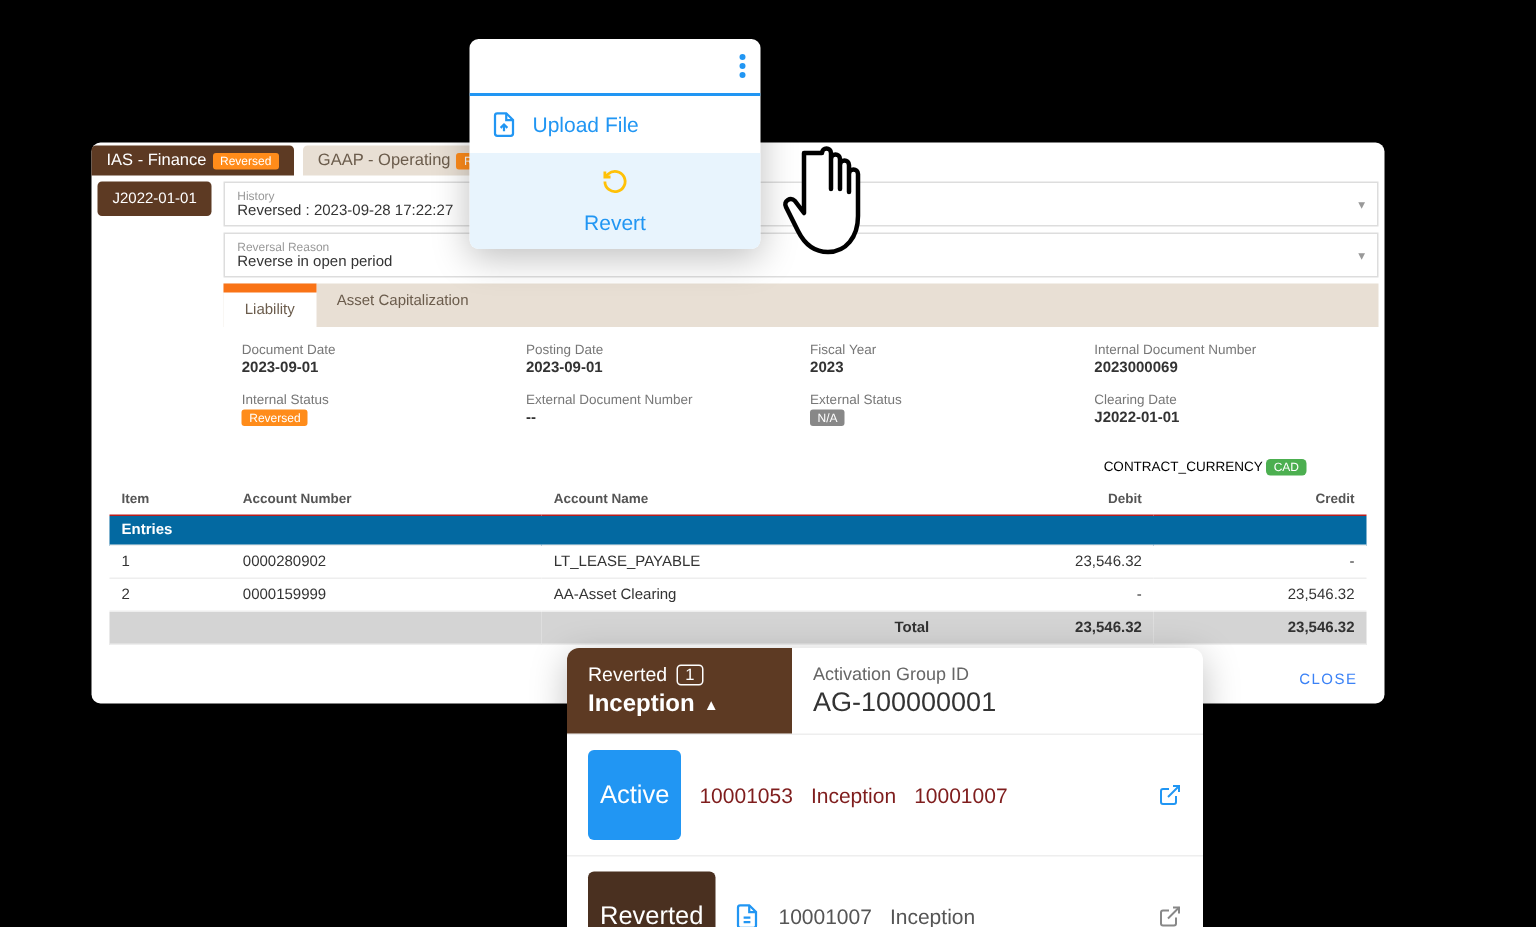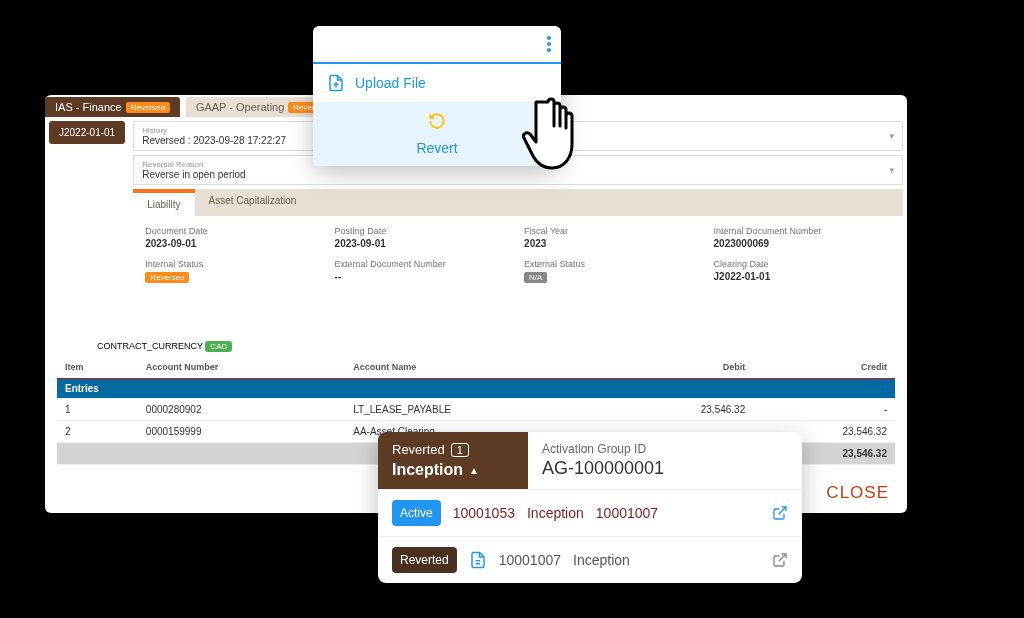--- a/index.html
+++ b/index.html
@@ -1,61 +1,61 @@
 <!DOCTYPE html>
 <html><head>
 <meta charset="utf-8">
 <style>
   * { box-sizing: border-box; margin: 0; padding: 0; }
   body { font-family: Arial, sans-serif; background: #000; width: 1024px; height: 618px; position: relative; overflow: hidden; font-size: 10px; }
   
-  .modal { position: absolute; left: 45px; top: 95px; width: 862px; background: #fff; border-radius: 6px; box-shadow: 0 4px 20px rgba(0,0,0,0.3); }
+  .modal { position: absolute; left: 61px; top: 95px; width: 862px; background: #fff; border-radius: 6px; box-shadow: 0 4px 20px rgba(0,0,0,0.3); }
   
   .tab-row { display: flex; gap: 6px; padding: 2px 0 0 0; }
   .tab { padding: 4px 10px; background: #5d3a23; color: #fff; font-size: 11px; border-radius: 3px 3px 0 0; display: flex; align-items: center; gap: 4px; cursor: pointer; }
   .tab.secondary { background: #e8dfd4; color: #6b5c4c; }
   .badge-rev { background: #ff8c1a; color: #fff; font-size: 8px; padding: 1px 5px; border-radius: 2px; }
   
   .body-area { display: flex; gap: 8px; padding: 4px 4px 0 4px; }
   .date-chip { background: #5d3a23; color: #fff; padding: 6px 10px; font-size: 10px; border-radius: 3px; align-self: flex-start; }
   .right-col { flex: 1; }
   
   .info-row { background: #fff; border: 1px solid #ddd; padding: 4px 8px; margin-bottom: 4px; position: relative; }
   .info-label { font-size: 8px; color: #999; }
   .info-value { font-size: 10px; color: #333; }
   .chev { position: absolute; right: 8px; top: 50%; transform: translateY(-50%); color: #999; font-size: 9px; }
   
   .subtab-row { background: #e8dfd4; display: flex; }
   .subtab { padding: 6px 14px; font-size: 10px; color: #6b5c4c; cursor: pointer; }
-  .subtab.active { background: #fff; border-top: 4px solid #f97316; }
+  .subtab.active { background: #fff; border-top: 6px solid #f97316; }
   
   .details { background: #fff; padding: 10px 12px; }
   .detail-grid { display: grid; grid-template-columns: repeat(4, 1fr); gap: 10px 12px; margin-bottom: 8px; }
   .detail-cell .lbl { font-size: 9px; color: #777; margin-bottom: 2px; }
   .detail-cell .val { font-size: 10px; color: #333; font-weight: bold; }
   .badge-orange { background: #ff8c1a; color: #fff; font-size: 8px; padding: 1px 5px; border-radius: 2px; display: inline-block; font-weight: normal; }
   .badge-gray { background: #888; color: #fff; font-size: 8px; padding: 1px 5px; border-radius: 2px; display: inline-block; font-weight: normal; }
   .badge-green { background: #4caf50; color: #fff; font-size: 8px; padding: 1px 5px; border-radius: 3px; display: inline-block; }
   
   .table-wrap { margin: 0 12px 8px 12px; }
-  .cc-row { padding: 4px 40px; font-size: 9px; margin-top: 36px; }
+  .cc-row { text-align: right; padding: 4px 40px; font-size: 9px; }
   table { width: 100%; border-collapse: collapse; font-size: 10px; }
   thead th { padding: 6px 8px; text-align: left; font-weight: bold; color: #555; border-bottom: 1px solid #b91c1c; font-size: 9px; margin-top: 15px; }
   thead th:nth-child(4), thead th:nth-child(5) { text-align: right; }
   .entries-row td { background: #0369a1; color: #fff; padding: 4px 8px; font-weight: bold; font-size: 10px; }
   tbody td { padding: 5px 8px; border-bottom: 1px solid #eee; color: #333; }
   tbody td:nth-child(4), tbody td:nth-child(5), .total-row td:nth-child(4), .total-row td:nth-child(5) { text-align: right; }
   .total-row td { background: #d4d4d4; font-weight: bold; padding: 5px 8px; text-align: right; }
   .total-row td:nth-child(3) { text-align: right; }
   
   .footer { text-align: right; padding: 10px 18px; }
-  .close-btn { color: #c2410c; font-size: 17px; letter-spacing: 1px; background: none; border: none; cursor: pointer; }
-  
-  
-  .dropdown { position: absolute; left: 313px; top: 26px; width: 248px; background: #fff; border-radius: 6px; box-shadow: 0 6px 24px rgba(0,0,0,0.25); overflow: hidden; }
+  .close-btn { color: #3b82f6; font-size: 10px; letter-spacing: 1px; background: none; border: none; cursor: pointer; }
+  
+  
+  .dropdown { position: absolute; left: 313px; top: 26px; width: 194px; background: #fff; border-radius: 6px; box-shadow: 0 6px 24px rgba(0,0,0,0.25); overflow: hidden; }
   .dd-header { display: flex; justify-content: flex-end; padding: 8px; border-bottom: 2px solid #2196f3; }
   .kebab { display: flex; flex-direction: column; gap: 2px; padding: 2px; }
   .kebab span { width: 4px; height: 4px; background: #2196f3; border-radius: 50%; }
   .dd-item { display: flex; align-items: center; gap: 10px; padding: 10px 14px; color: #2196f3; font-size: 14px; cursor: pointer; }
   .dd-item.hover { background: #e8f4fd; flex-direction: column; }
   .dd-icon { width: 18px; height: 18px; display: inline-flex; align-items: center; justify-content: center; }
   .dd-icon.revert { color: #ffc107; }
   .dd-icon svg { width: 18px; height: 18px; }
   
   
@@ -67,21 +67,21 @@
   .card-left { background: #5d3a23; color: #fff; padding: 10px 14px; width: 150px; }
   .card-left .rev { font-size: 13px; display: flex; align-items: center; gap: 6px; }
   .card-left .count { border: 1px solid #fff; border-radius: 3px; padding: 0 5px; font-size: 11px; }
   .card-left .inc { font-size: 16px; font-weight: bold; margin-top: 4px; display: flex; align-items: center; gap: 6px; }
   .card-left .tri { font-size: 10px; }
   .card-right { padding: 10px 14px; flex: 1; }
   .card-right .lbl { font-size: 12px; color: #666; }
   .card-right .val { font-size: 18px; color: #333; font-weight: 500; margin-top: 2px; }
   .card-rows { }
   .card-row { display: flex; align-items: center; gap: 12px; padding: 10px 14px; border-top: 1px solid #eee; font-size: 14px; }
-  .card-row .st { font-size: 12px; padding: 6px 8px; border-radius: 4px; color: #fff; }
+  .card-row .st { font-size: 17px; padding: 20px 8px; border-radius: 4px; color: #fff; }
   .st.active { background: #2196f3; }
   .st.reverted { background: #4a3020; }
   .card-row .id, .card-row .name { color: #7f1d1d; font-weight: 500; }
   .card-row.dark .id, .card-row.dark .name { color: #555; }
   .card-row .spacer { flex: 1; }
   .ext-icon { width: 16px; height: 16px; color: #2196f3; }
   .card-row.dark .ext-icon { color: #888; }
   .doc-icon { width: 18px; height: 18px; color: #2196f3; }
 </style>
 </head>

